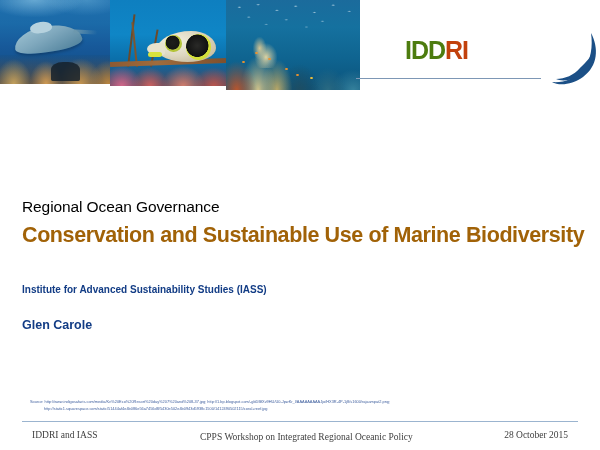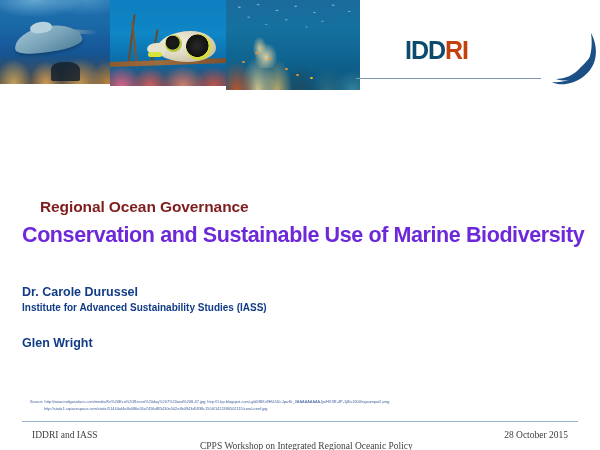--- a/index.html
+++ b/index.html
@@ -219,21 +219,21 @@
   }
   .logo-iddri {
     position: absolute;
     left: 0; top: 6px;
     font-size: 25px;
     font-weight: bold;
     letter-spacing: -1px;
     line-height: 1;
     font-family: "Liberation Sans", sans-serif;
   }
-  .logo-iddri .red  { color: #0c4a6e; margin-top: 19px; }
+  .logo-iddri .red  { color: #4d7c0f; margin-top: 19px; }
   .logo-iddri .grey { color: #c2410c; }
   .logo-iass {
     position: absolute;
     left: 78px; top: 8px;
     line-height: 1;
   }
   .logo-iass .iass {
     display: block;
     font-size: 21px;
     color: #c9c9c9;
@@ -261,32 +261,31 @@
     height: 1px;
     background: #7d97b5;
   }
 
   
   .title-sub {
     position: absolute;
     left: 22px;
     top: 198px;
     font-size: 15.5px;
-    font-weight: bold;
-    color: #7f1d1d;
+    font-weight: normal;
+    color: #000000;
     letter-spacing: -0.1px;
-    margin-left: 18px;
   }
   .title-main {
     position: absolute;
     left: 22px;
     top: 223px;
     font-size: 21.5px;
     font-weight: bold;
-    color: #6d28d9;
+    color: #a16207;
     letter-spacing: -0.4px;
     white-space: nowrap;
   }
 
   
   .authors {
     position: absolute;
     left: 22px;
     top: 283px;
     color: #123c85;
@@ -330,21 +329,21 @@
     position: absolute;
     left: 22px;
     top: 427px;
     width: 556px;
     height: 20px;
     color: #404040;
     font-size: 9.5px;
     font-family: "Liberation Serif", serif;
   }
   .footer-left   { position: absolute; left: 10px;  top: 3px; text-align: right; }
-  .footer-center { position: absolute; left: 178px; top: 14px; }
+  .footer-center { position: absolute; left: 178px; top: 5px; }
   .footer-right  { position: absolute; right: 10px; top: 3px; }
 </style>
 </head>
 <body>
 
 <div class="banner">
 
   <div class="photo photo-1">
     <div class="ray-scene">
       <div class="ray-body"></div>
@@ -394,25 +393,24 @@
     <path d="M41 1 C49 16 48 34 33 45 C22 53 9 54 2 50 C13 51 25 47 33 38 C41 29 43 14 41 1 Z" fill="#1b4f86"></path>
     <path d="M44 18 C45 30 38 41 26 46 C18 49 10 49 6 47 C15 47 24 43 30 36 C36 30 41 25 44 18 Z" fill="#1b4f86"></path>
   </svg>
 </div>
 
 <div class="title-sub">Regional Ocean Governance</div>
 <div class="title-main">Conservation and Sustainable Use of Marine Biodiversity</div>
 
 <div class="authors">
   <div class="author-block">
-    <div class="author-name">Dr. Carole Durussel</div>
     <div class="author-affil">Institute for Advanced Sustainability Studies (IASS)</div>
   </div>
   <div class="author-block">
-    <div class="author-name">Glen Wright</div>
+    <div class="author-name">Glen Carole</div>
   </div>
 </div>
 
 <div class="sources">
   <span class="source-line">Source:  http://www.indigosafaris.com/media/Kri%20Eco%20Resort%20day%207%20and%208-37.jpg; http://1.bp.blogspot.com/-gbDBfXv9HU/U0-JpwKr_I/AAAAAAAAAJjo/HX3R-4P-1j8/s1600/rajaampat2.png;</span>
   <span class="source-line indent">http://static1.squarespace.com/static/51444af4e4b086e56a7456d8/5430e502e4b0943d5938c1500/1412490502115/coral+reef.jpg</span>
 </div>
 
 <div class="footer-rule"></div>
 <div class="footer">

